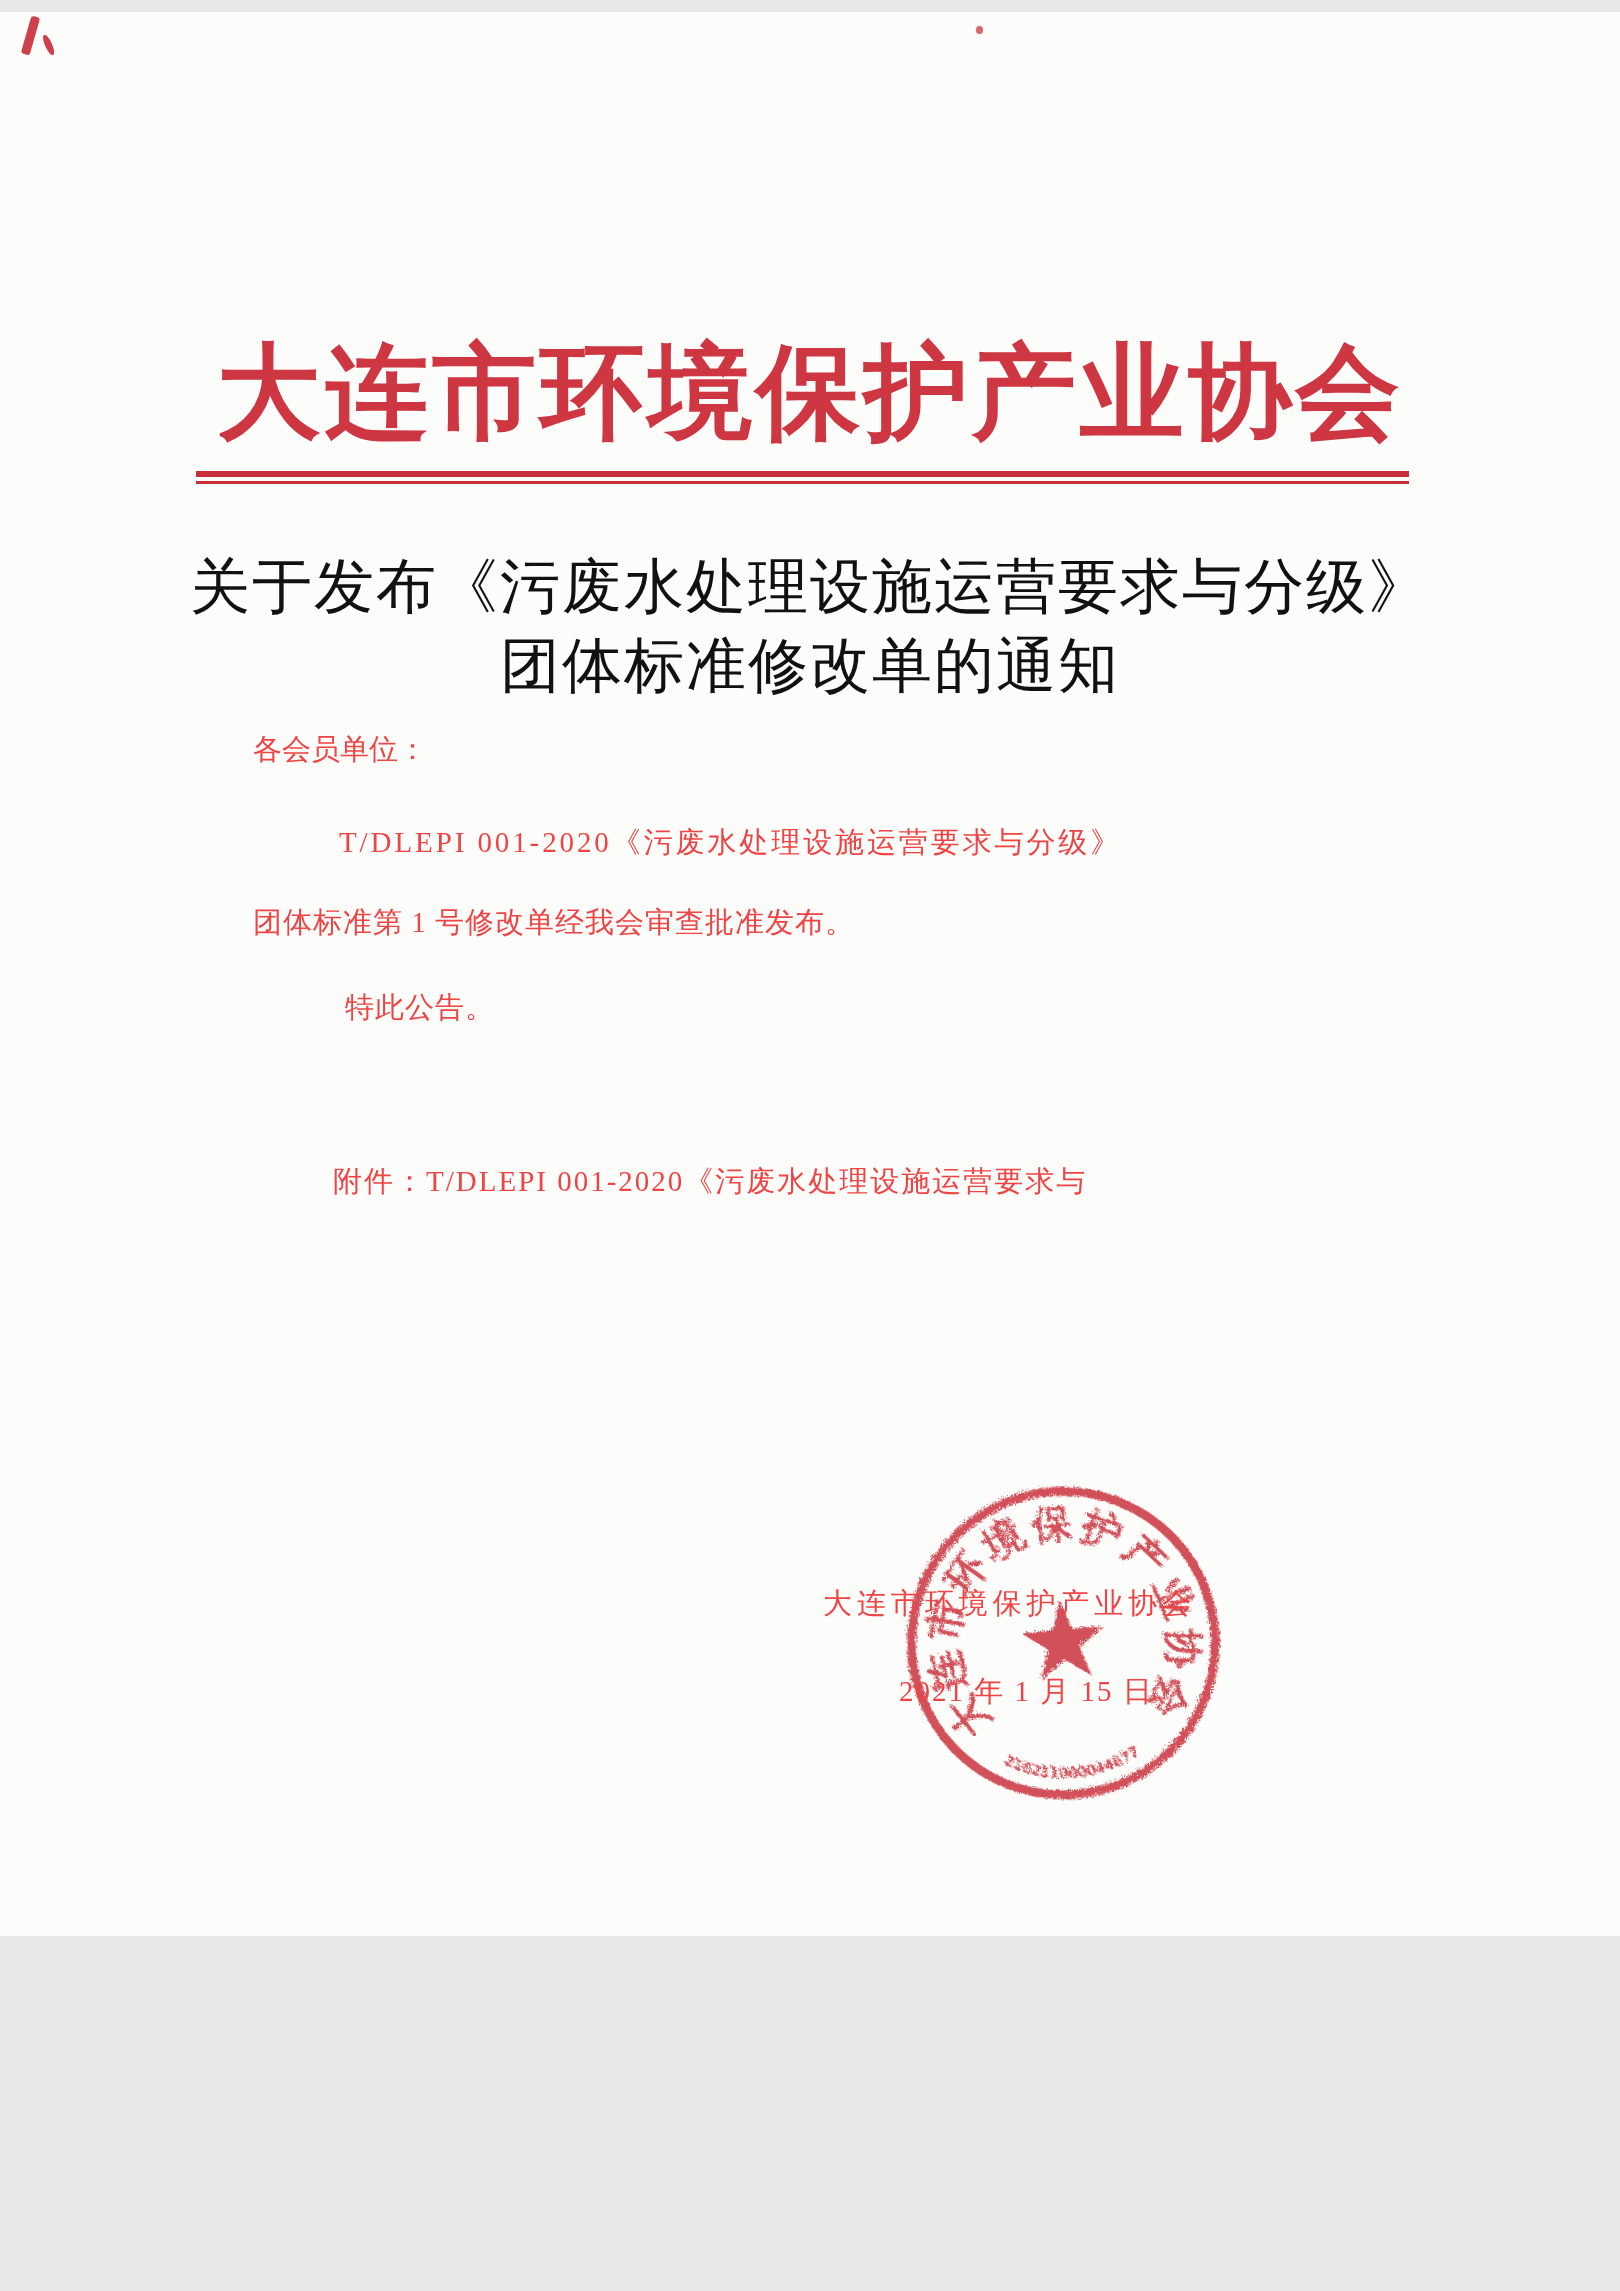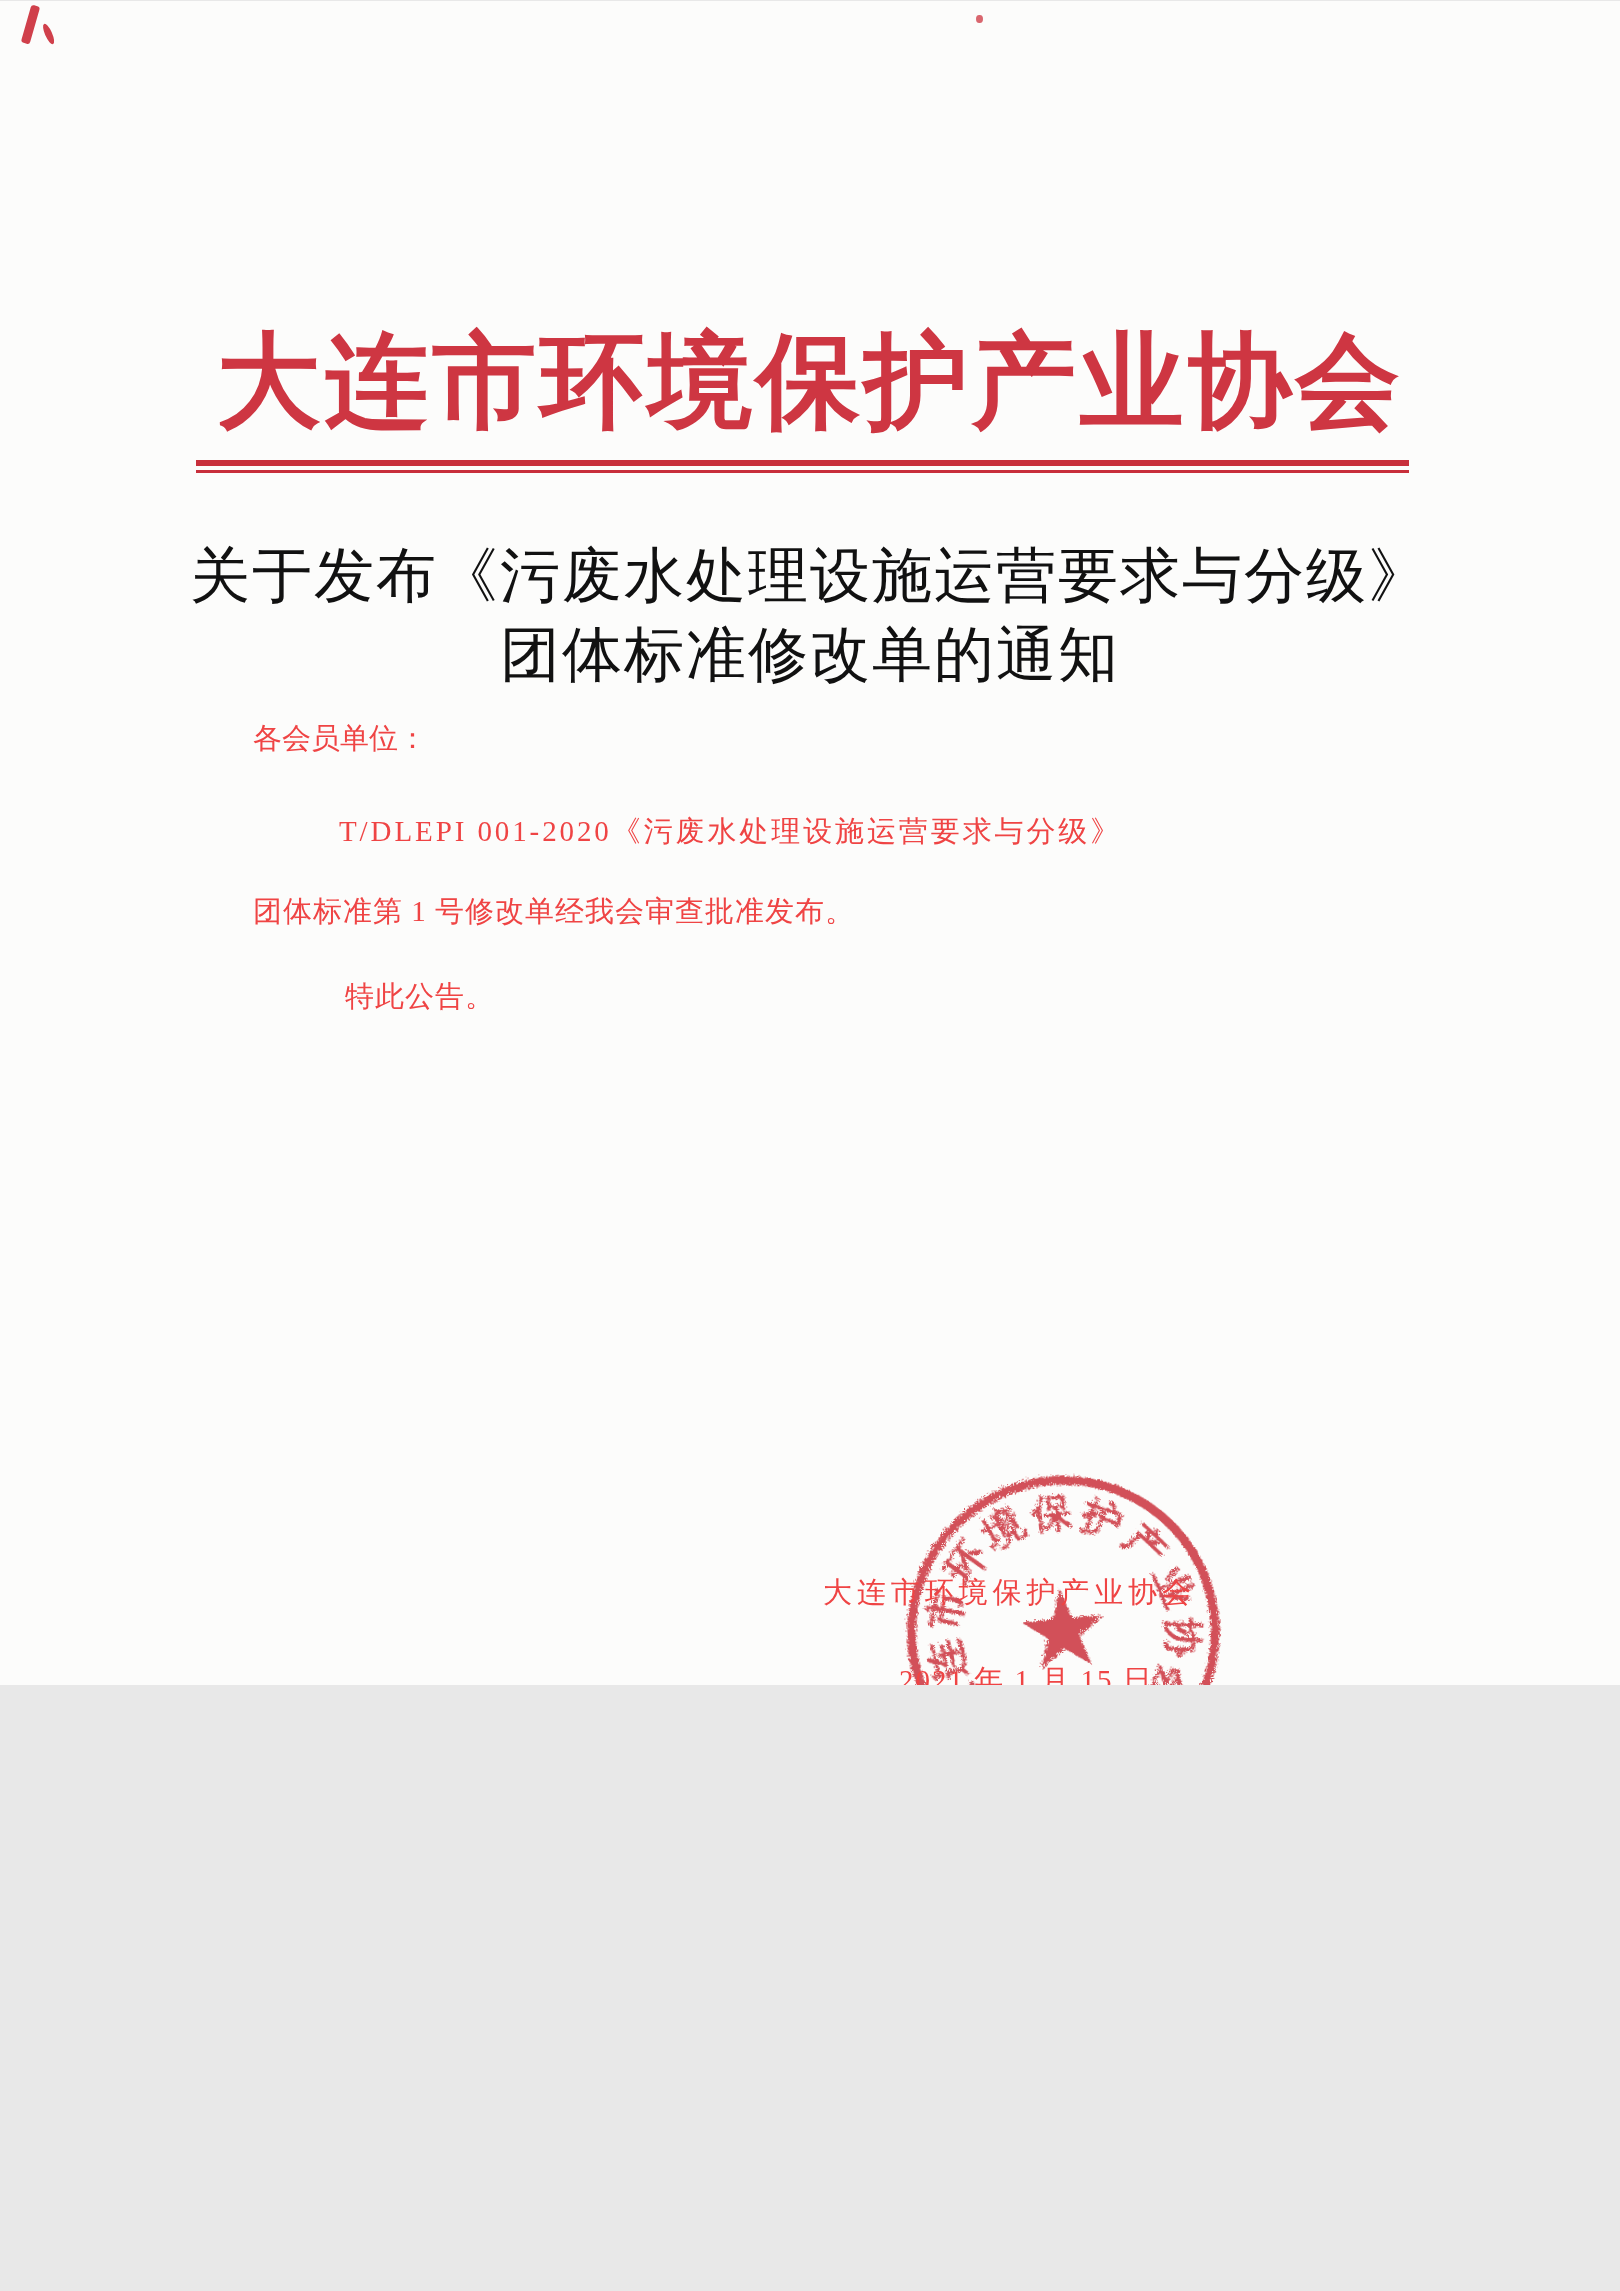--- a/index.html
+++ b/index.html
@@ -1,19 +1,19 @@
 <!DOCTYPE html>
 <html><head>
 <meta charset="utf-8">
 <style>
   html,body{margin:0;padding:0;background:#e8e8e8;}
   .page{
-    position:relative;width:1620px;height:1684px;background:#fcfcfb;
+    position:relative;width:1620px;height:1924px;background:#fcfcfb;
     font-family:"Liberation Serif","DejaVu Serif",serif;color:#1d1d1d;overflow:hidden;
-    margin:1px auto;
+    margin:12px auto;
   }
   .abs{position:absolute;white-space:nowrap;}
   .org-header{
     left:0;right:0;top:312px;text-align:center;
     font-size:104px;font-weight:bold;letter-spacing:3.9px;color:#ce3642;
   }
   .rule{position:absolute;left:196px;width:1213px;background:#c82f3b;}
   .rule-thick{top:459px;height:5.9px;}
   .rule-thin{top:469px;height:2.9px;}
   .doc-title{
@@ -53,20 +53,21 @@
 
   <div class="abs doc-title">
     <div>关于发布《污废水处理设施运营要求与分级》</div>
     <div>团体标准修改单的通知</div>
   </div>
 
   <div class="abs body-line greeting">各会员单位：</div>
   <div class="abs body-line p1l1">T/DLEPI 001-2020《污废水处理设施运营要求与分级》</div>
   <div class="abs body-line p1l2">团体标准第 1 号修改单经我会审查批准发布。</div>
   <div class="abs body-line p2">特此公告。</div>
+  <div class="abs body-line att1">附件：T/DLEPI 001-2020《污废水处理设施运营要求与</div>
 
   <div class="abs body-line sig-org">大连市环境保护产业协会</div>
   <div class="abs body-line sig-date">2021 年 1 月 15 日</div>
 
   <svg class="seal" viewBox="0 0 340 340">
     <defs>
       <path id="sealArcTop" d="M 93.6 246.4 A 108 108 0 1 1 246.4 246.4" fill="none"></path>
       <path id="sealArcBottom" d="M 91 283 A 138 138 0 0 0 249 283" fill="none"></path>
       <filter id="rough" x="-10%" y="-10%" width="120%" height="120%">
         <feTurbulence type="turbulence" baseFrequency="0.55" numOctaves="2" result="n"></feTurbulence>

